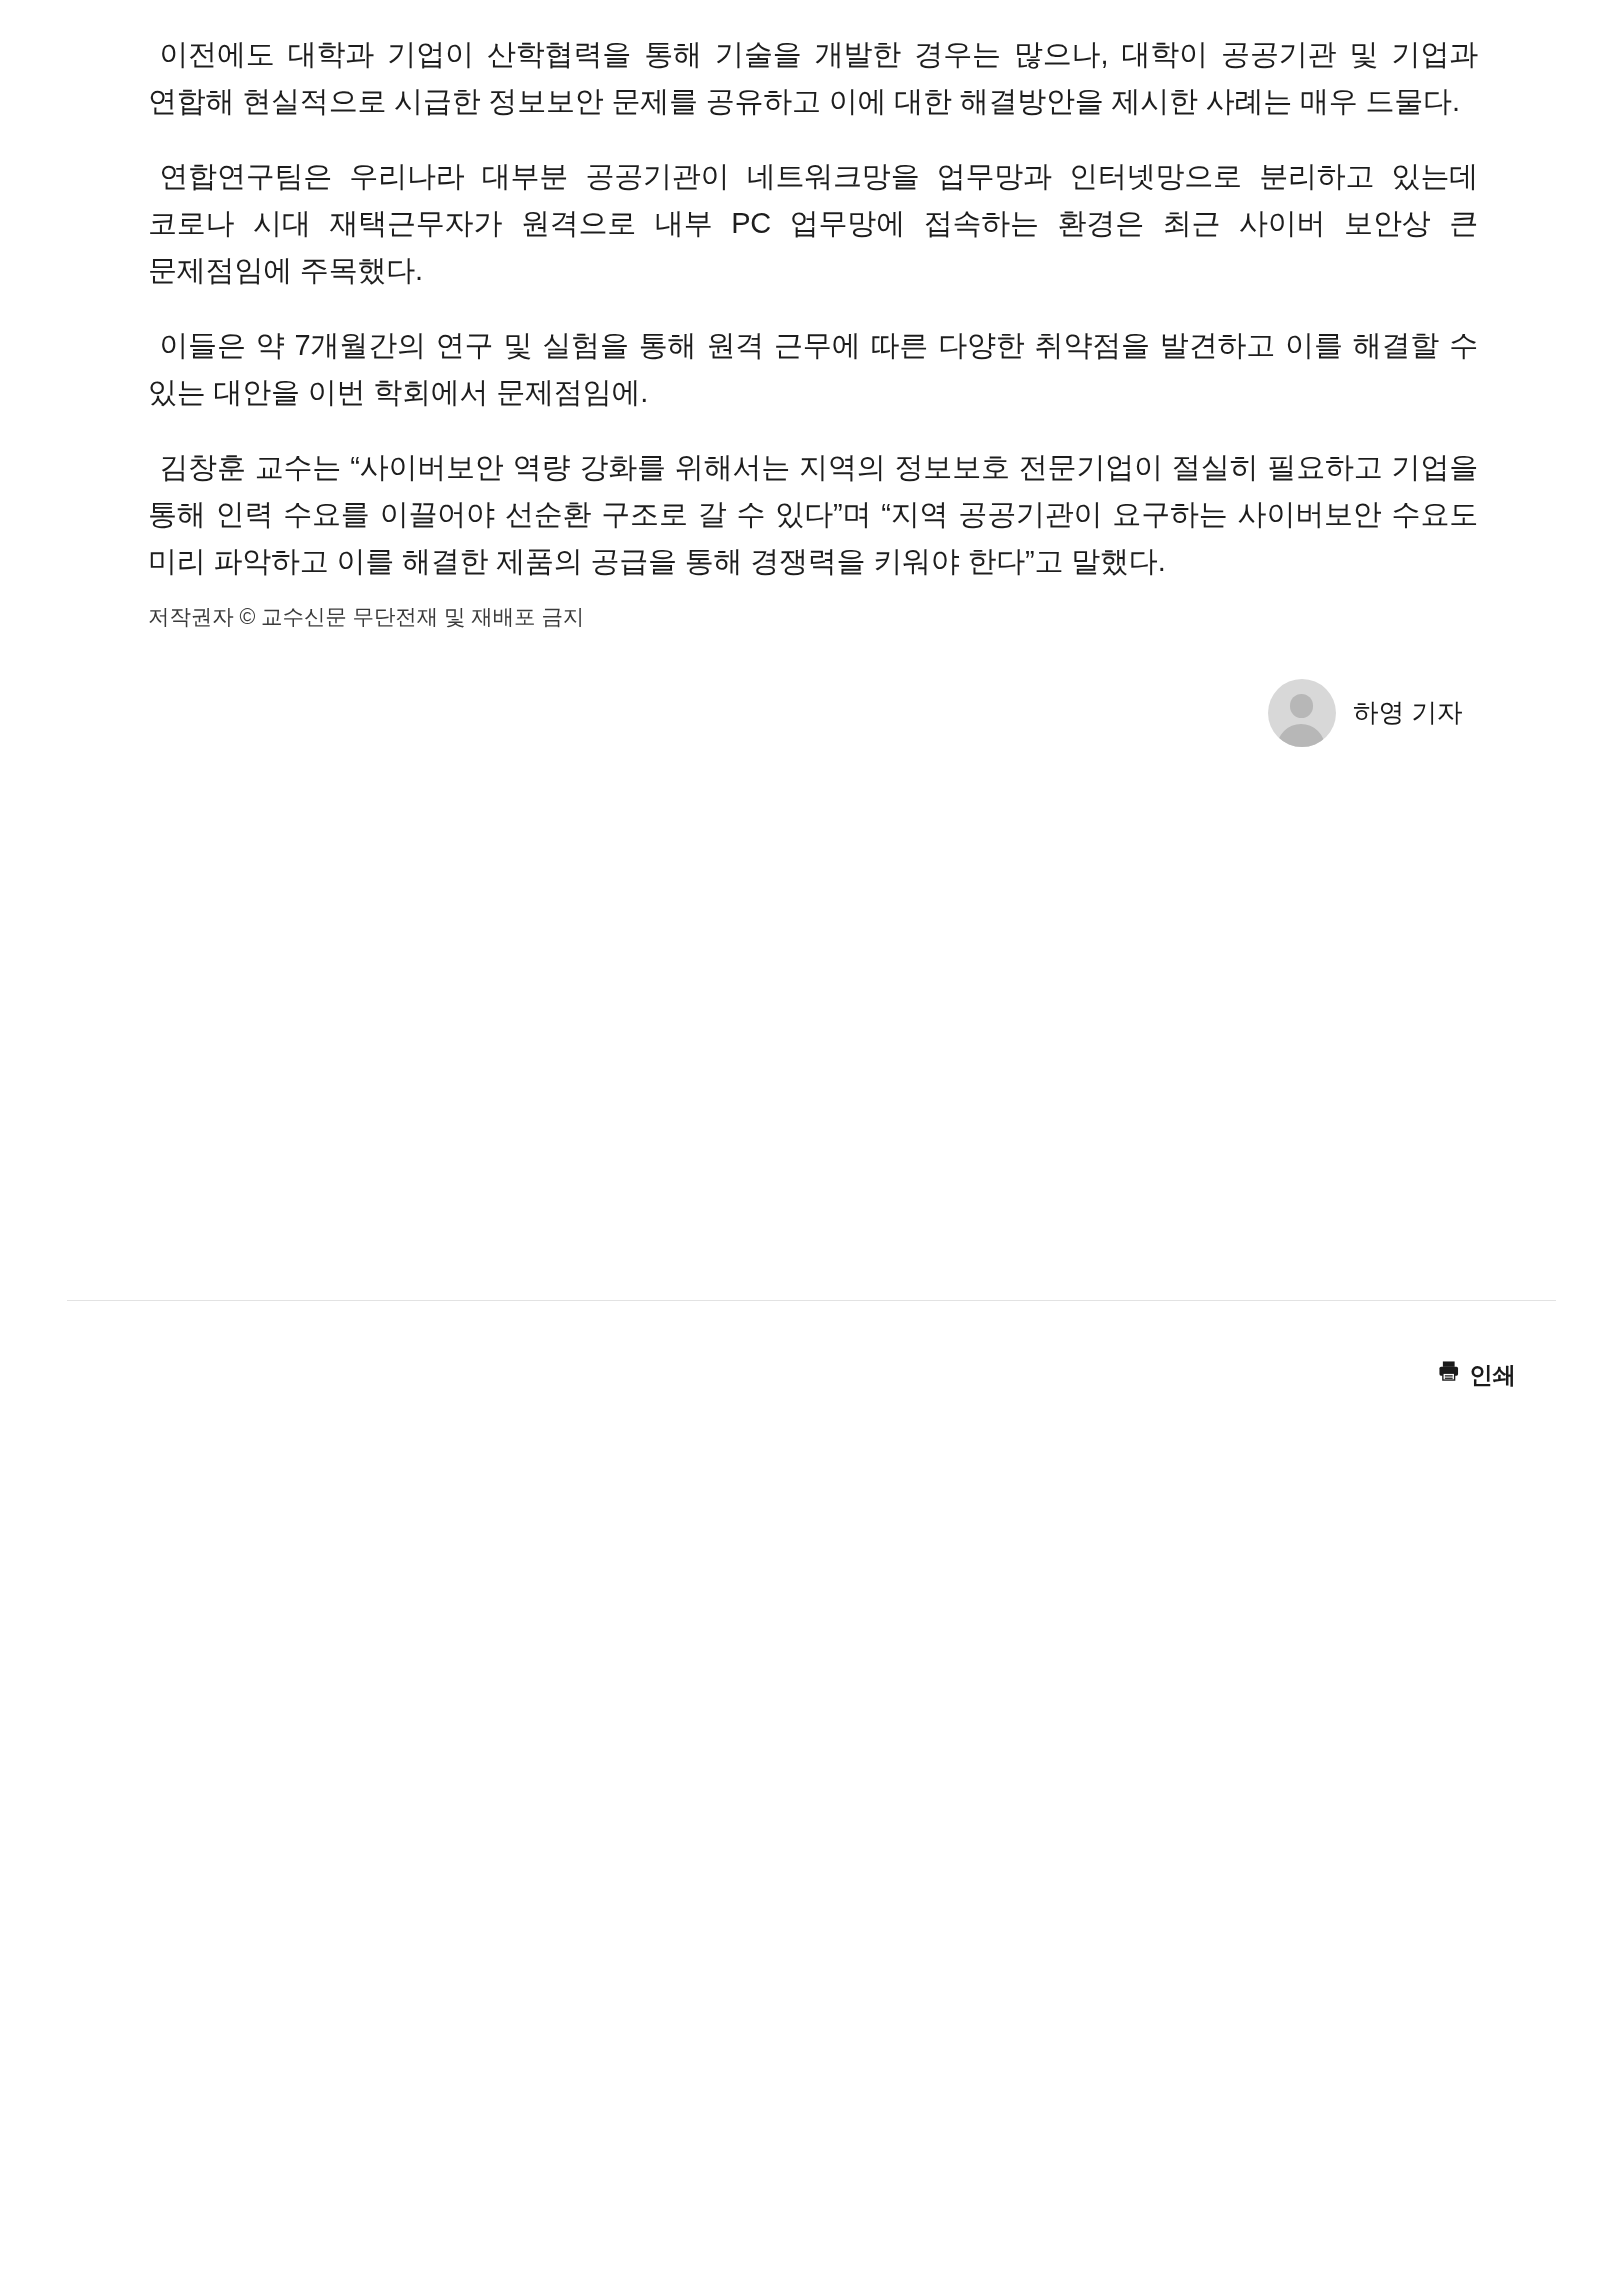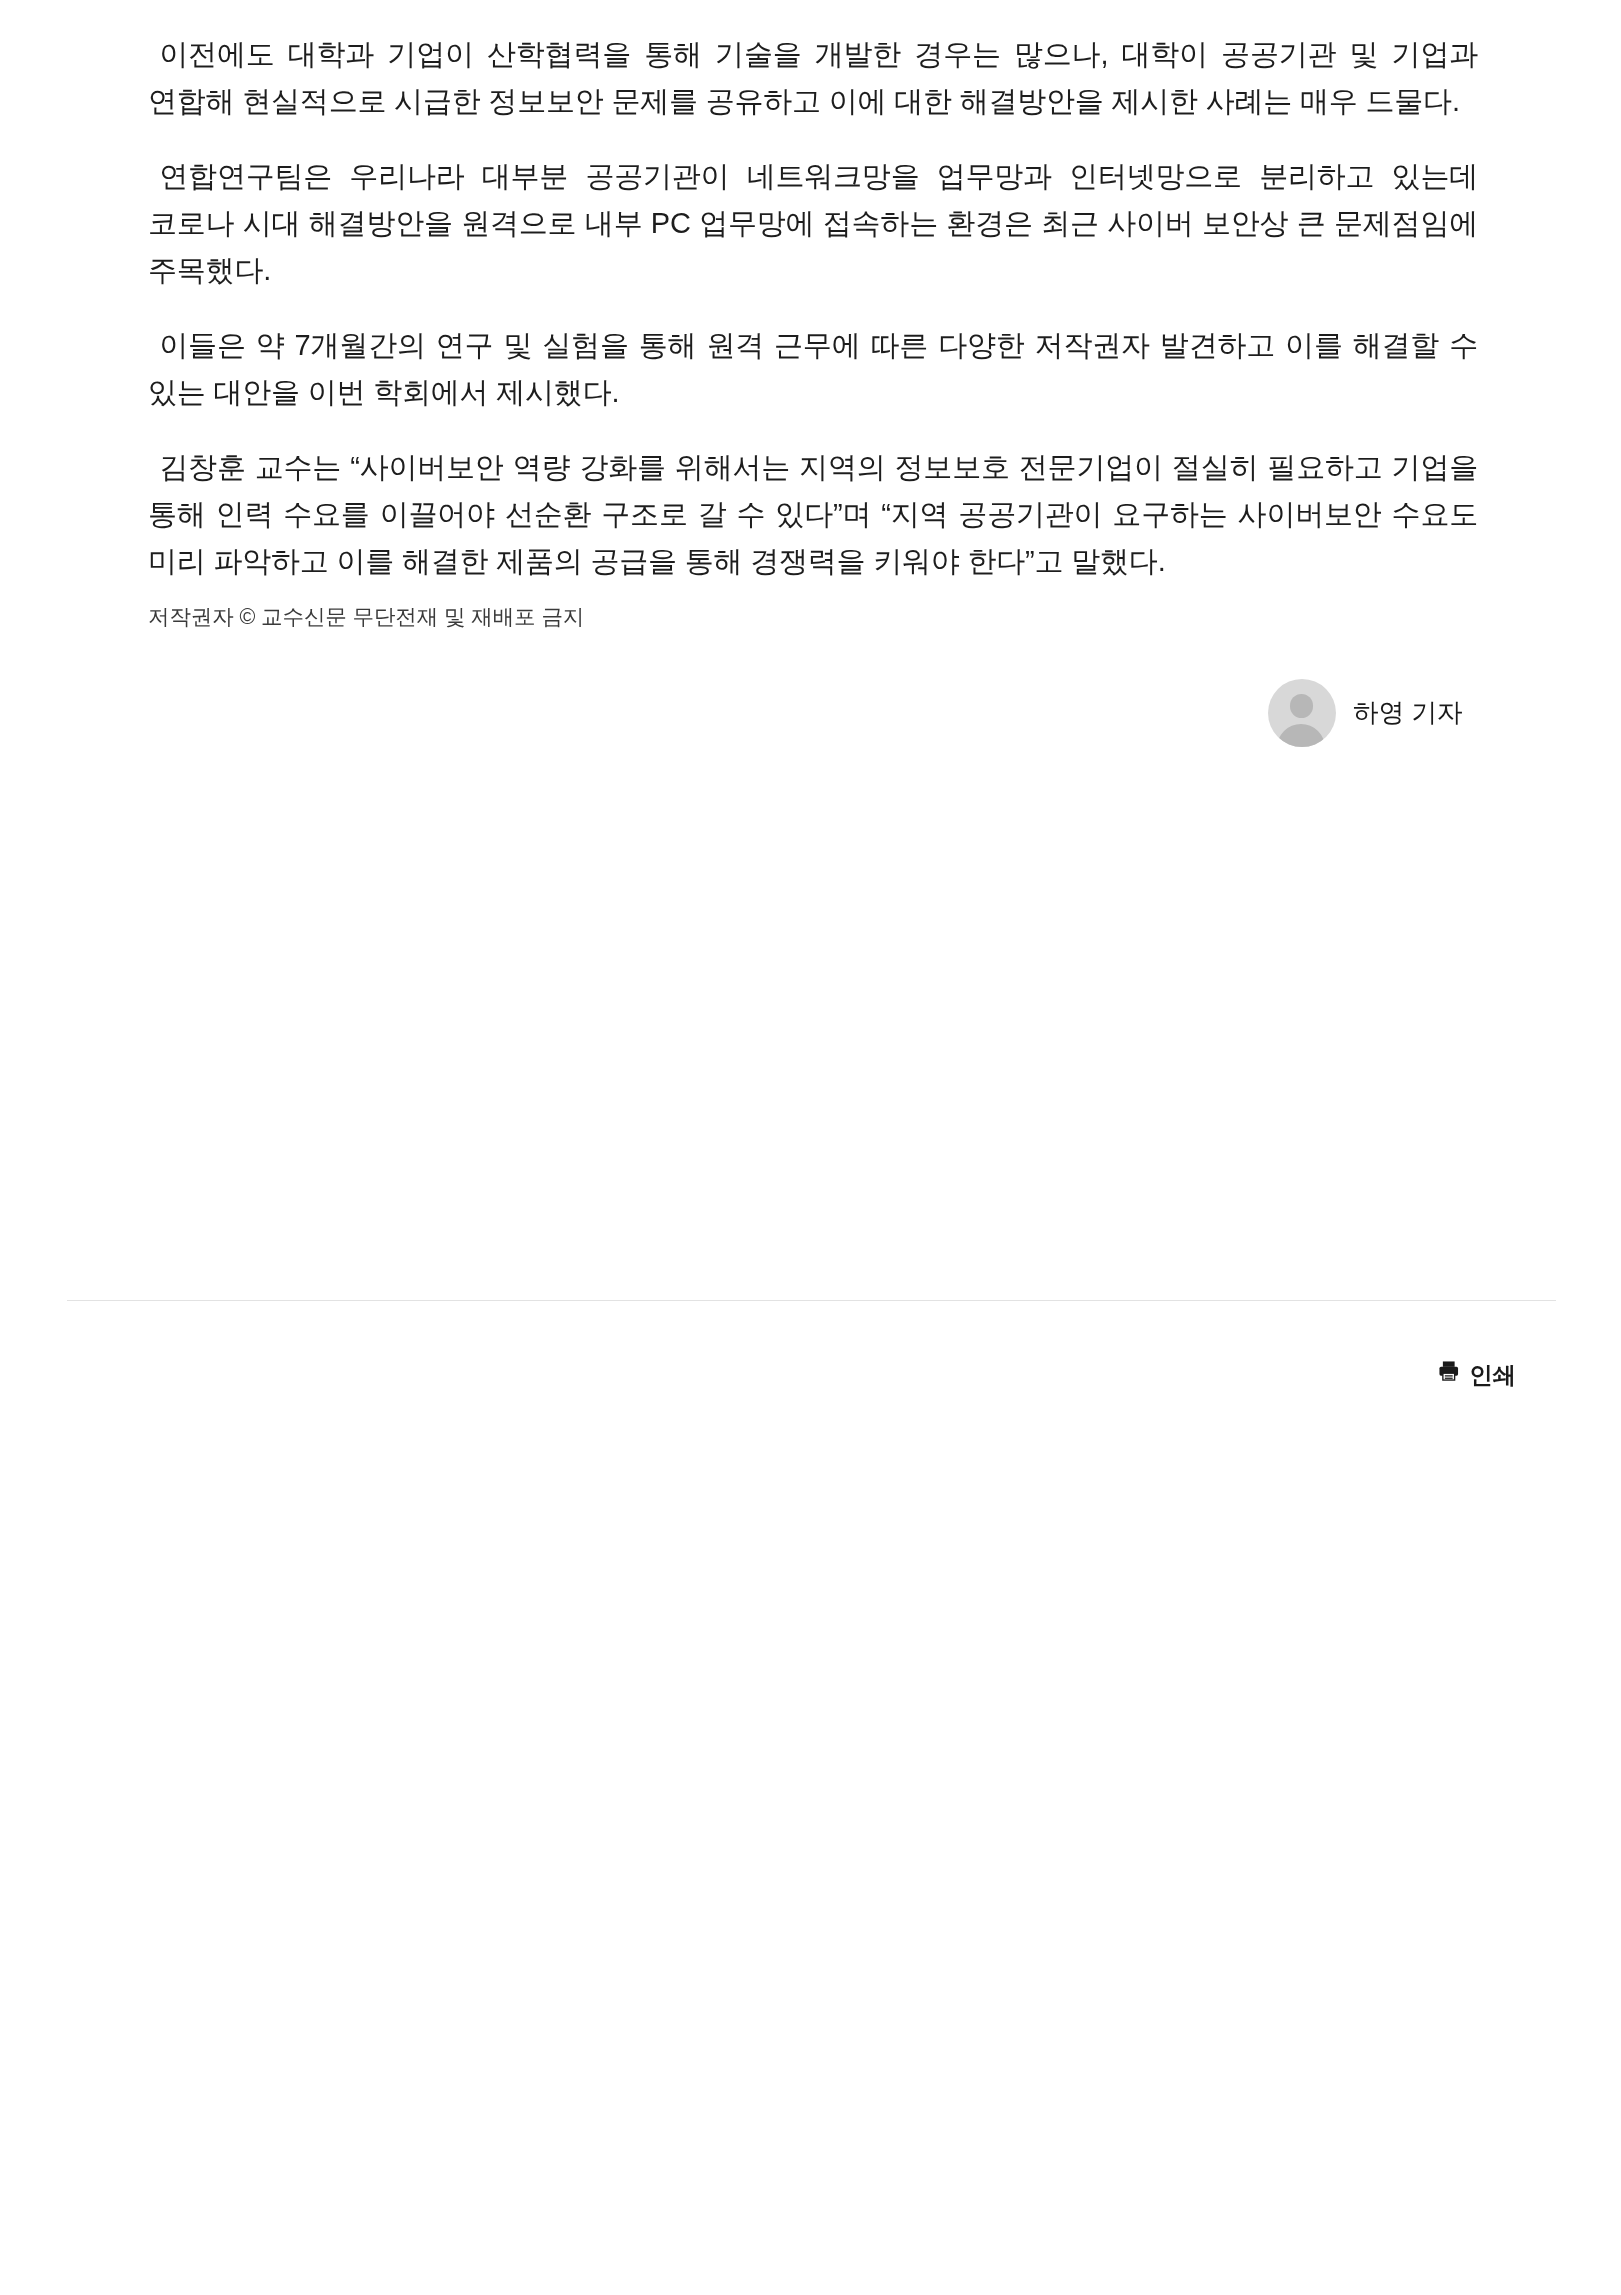--- a/index.html
+++ b/index.html
@@ -127,22 +127,22 @@
     letter-spacing: -0.1px;
   }
 </style>
 </head>
 <body>
 
 <div class="page">
 
   <div class="article-body">
     <p class="para">이전에도 대학과 기업이 산학협력을 통해 기술을 개발한 경우는 많으나, 대학이 공공기관 및 기업과 연합해 현실적으로 시급한 정보보안 문제를 공유하고 이에 대한 해결방안을 제시한 사례는 매우 드물다.</p>
-    <p class="para">연합연구팀은 우리나라 대부분 공공기관이 네트워크망을 업무망과 인터넷망으로 분리하고 있는데 코로나 시대 해결방안을 원격으로 내부 PC 업무망에 접속하는 환경은 최근 사이버 보안상 큰 문제점임에 주목했다.</p>
-    <p class="para">이들은 약 7개월간의 연구 및 실험을 통해 원격 근무에 따른 다양한 저작권자 발견하고 이를 해결할 수 있는 대안을 이번 학회에서 제시했다.</p>
+    <p class="para">연합연구팀은 우리나라 대부분 공공기관이 네트워크망을 업무망과 인터넷망으로 분리하고 있는데 코로나 시대 재택근무자가 원격으로 내부 PC 업무망에 접속하는 환경은 최근 사이버 보안상 큰 문제점임에 주목했다.</p>
+    <p class="para">이들은 약 7개월간의 연구 및 실험을 통해 원격 근무에 따른 다양한 취약점을 발견하고 이를 해결할 수 있는 대안을 이번 학회에서 문제점임에.</p>
     <p class="para">김창훈 교수는 “사이버보안 역량 강화를 위해서는 지역의 정보보호 전문기업이 절실히 필요하고 기업을 통해 인력 수요를 이끌어야 선순환 구조로 갈 수 있다”며 “지역 공공기관이 요구하는 사이버보안 수요도 미리 파악하고 이를 해결한 제품의 공급을 통해 경쟁력을 키워야 한다”고 말했다.</p>
 
     <div class="copyright">저작권자 © 교수신문 무단전재 및 재배포 금지</div>
 
     <div class="byline">
       <div class="avatar">
         <div class="head"></div>
         <div class="body"></div>
       </div>
       <div class="byline-name">하영 기자</div>

